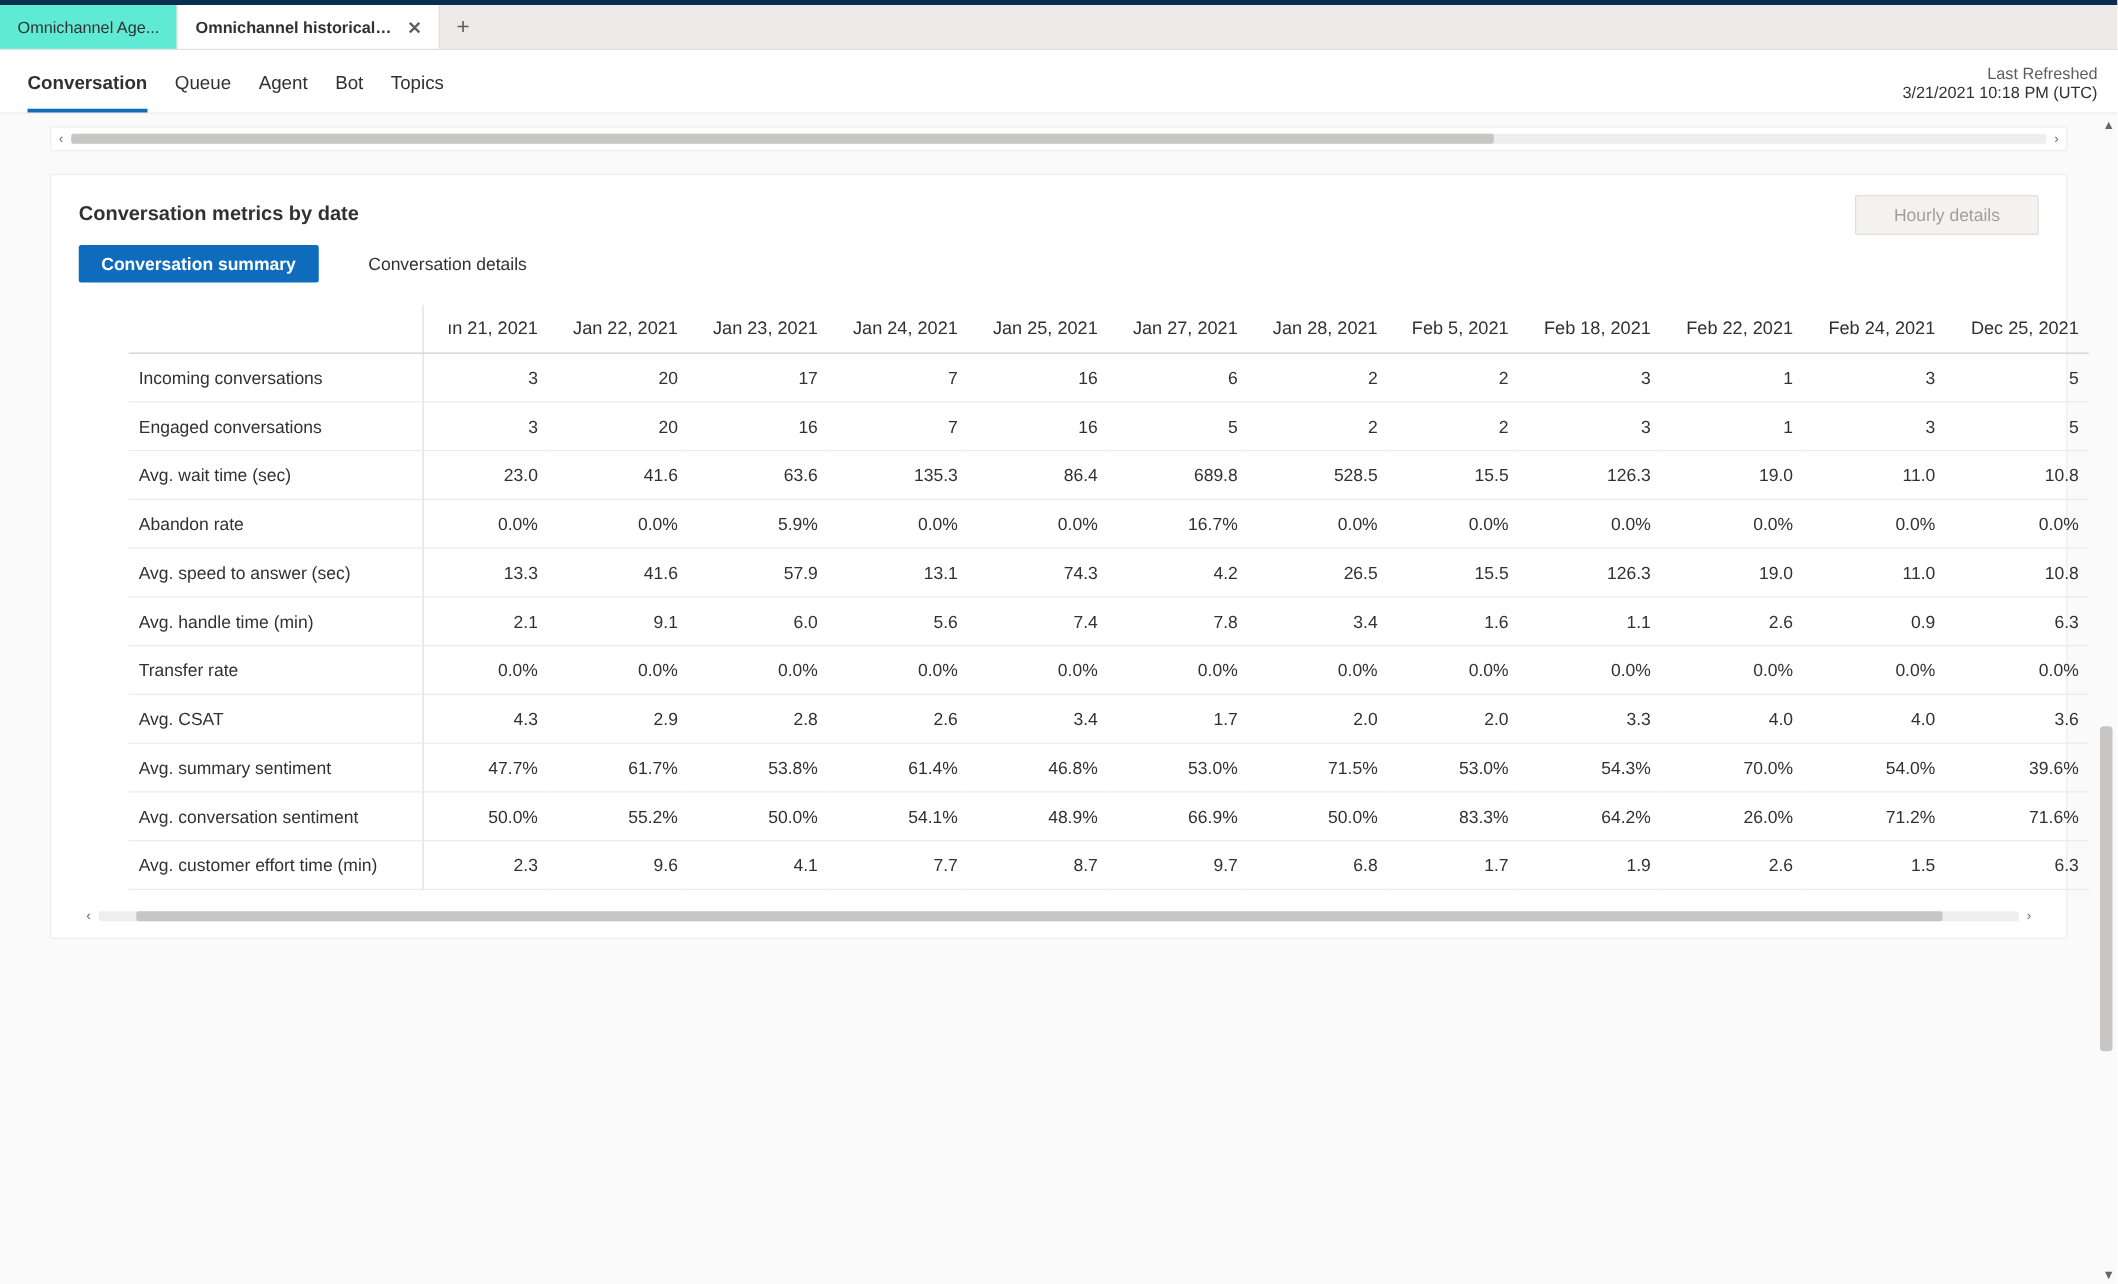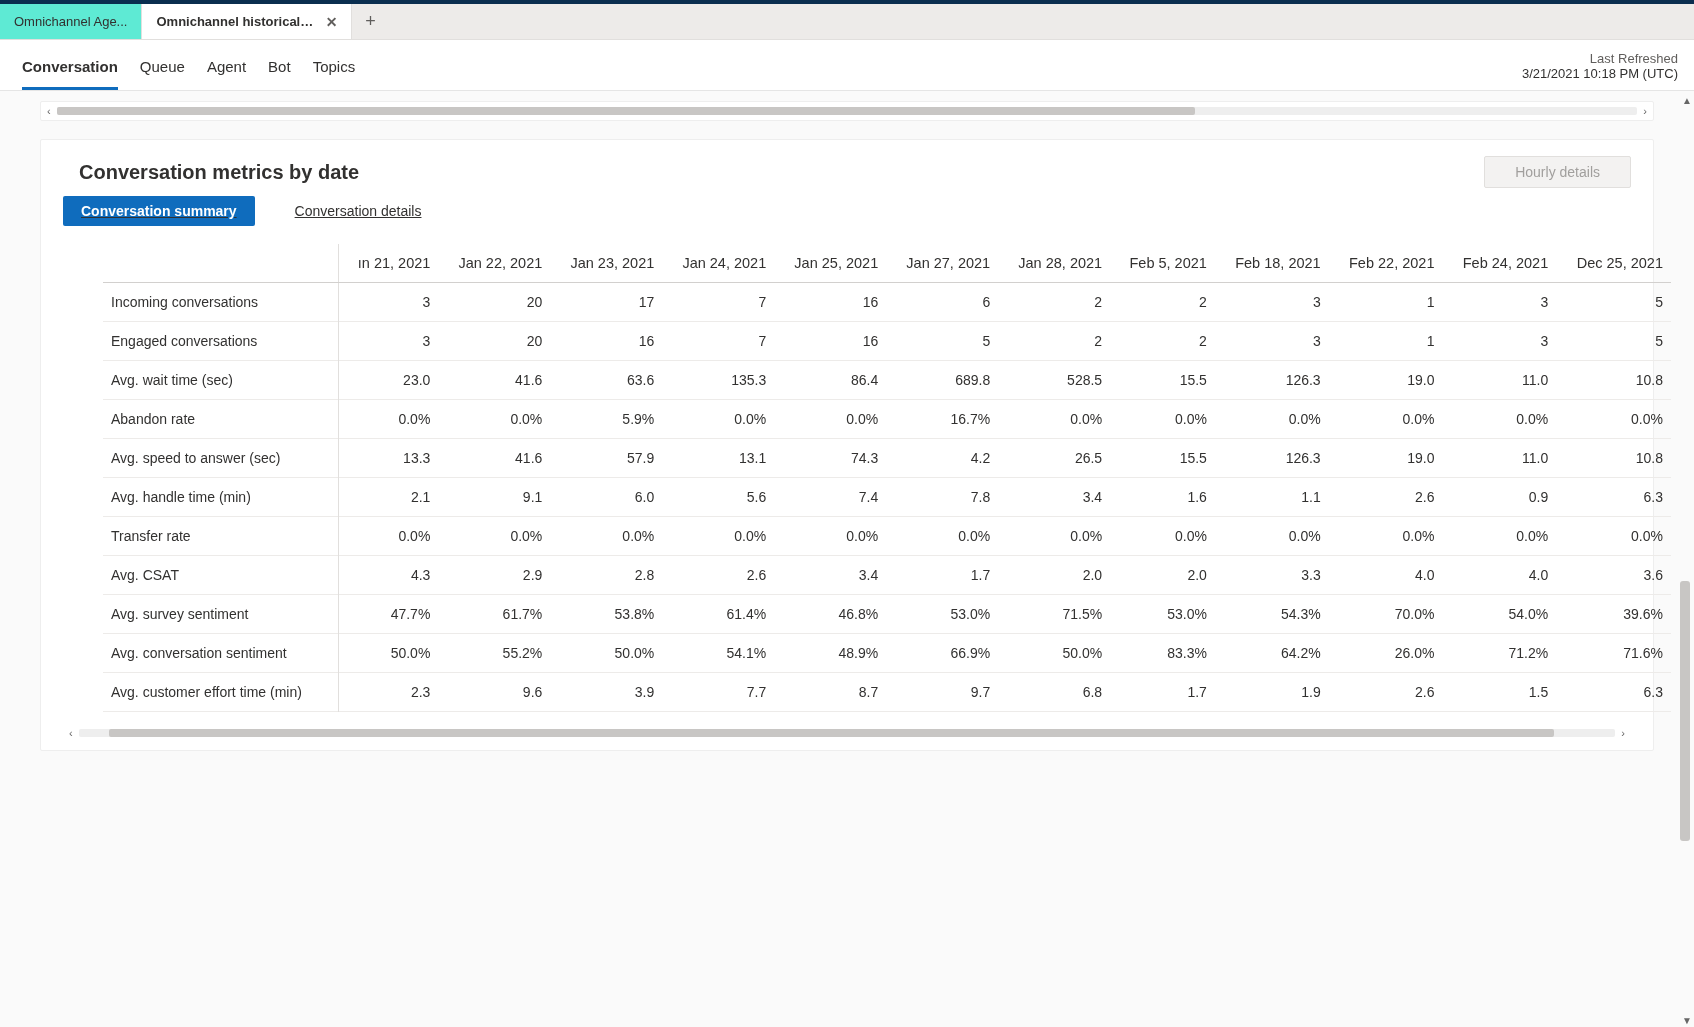--- a/index.html
+++ b/index.html
@@ -131,36 +131,35 @@
     background: #fff;
     border: 1px solid #eee;
     border-radius: 2px;
     padding: 16px 0 10px 0;
   }
   .card-header {
     display: flex;
     align-items: center;
     padding: 0 22px 8px 22px;
   }
-  .card-title { font-size: 20px; font-weight: 600; flex: 1; margin-left: 16px; }
+  .card-title { font-size: 16px; font-weight: 600; flex: 1; }
   .hourly-btn {
     background: #f3f2f1;
     color: #a19f9d;
     border: 1px solid #e1dfdd;
     padding: 7px 30px;
     font-size: 14px;
     cursor: not-allowed;
     border-radius: 2px;
   }
 
   .sub-tabs {
     display: flex;
     gap: 22px;
     padding: 0 22px 8px 22px;
-    text-decoration: underline;
   }
   .sub-tab {
     padding: 7px 18px;
     font-size: 14px;
     cursor: pointer;
     border-radius: 2px;
   }
   .sub-tab.active {
     background: #0f6cbd;
     color: #fff;
@@ -419,21 +418,21 @@
               <td>3.4</td>
               <td>1.7</td>
               <td>2.0</td>
               <td>2.0</td>
               <td>3.3</td>
               <td>4.0</td>
               <td>4.0</td>
               <td>3.6</td>
             </tr>
             <tr>
-              <td class="metric-name">Avg. survey sentiment</td>
+              <td class="metric-name">Avg. summary sentiment</td>
               <td>47.7%</td>
               <td>61.7%</td>
               <td>53.8%</td>
               <td>61.4%</td>
               <td>46.8%</td>
               <td>53.0%</td>
               <td>71.5%</td>
               <td>53.0%</td>
               <td>54.3%</td>
               <td>70.0%</td>
@@ -452,21 +451,21 @@
               <td>83.3%</td>
               <td>64.2%</td>
               <td>26.0%</td>
               <td>71.2%</td>
               <td>71.6%</td>
             </tr>
             <tr>
               <td class="metric-name">Avg. customer effort time (min)</td>
               <td>2.3</td>
               <td>9.6</td>
-              <td>3.9</td>
+              <td>4.1</td>
               <td>7.7</td>
               <td>8.7</td>
               <td>9.7</td>
               <td>6.8</td>
               <td>1.7</td>
               <td>1.9</td>
               <td>2.6</td>
               <td>1.5</td>
               <td>6.3</td>
             </tr>

